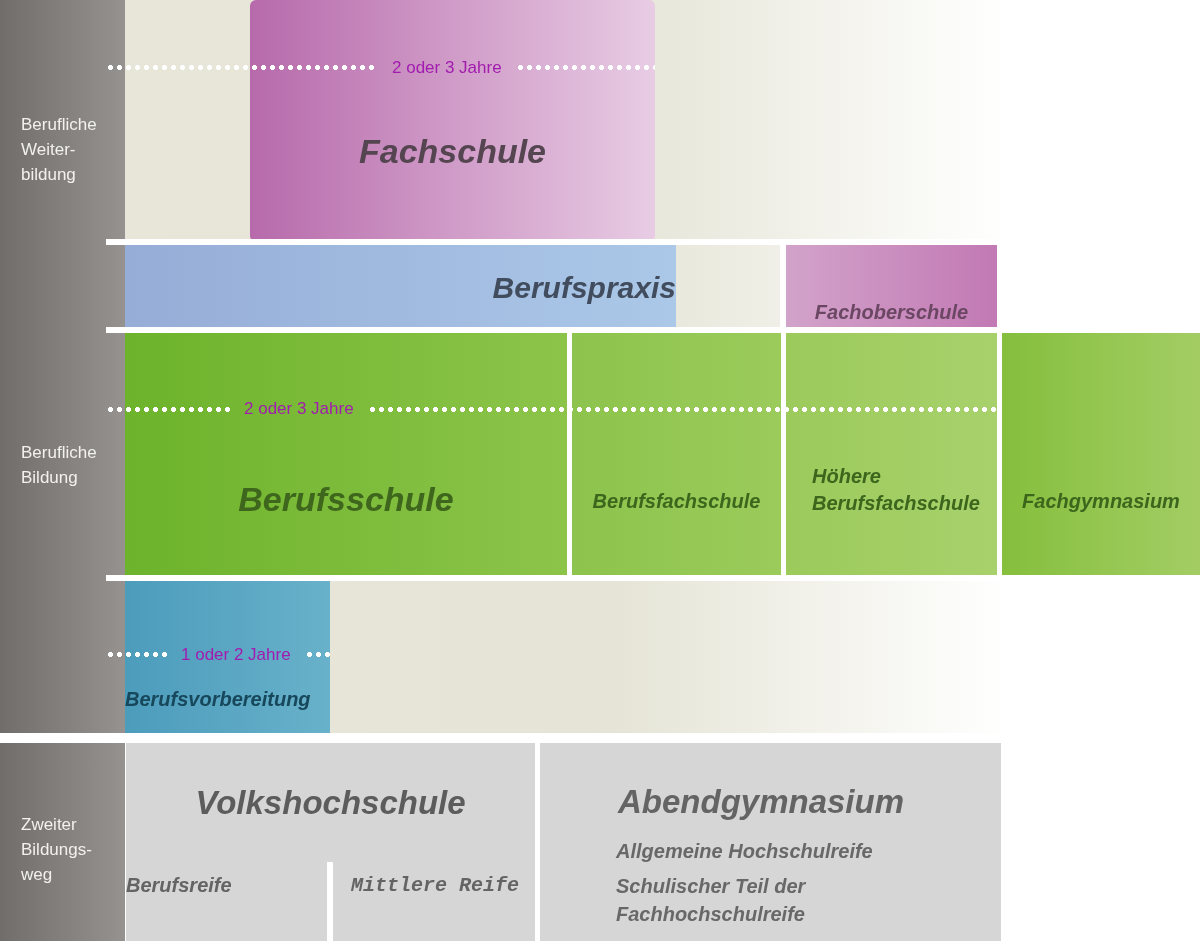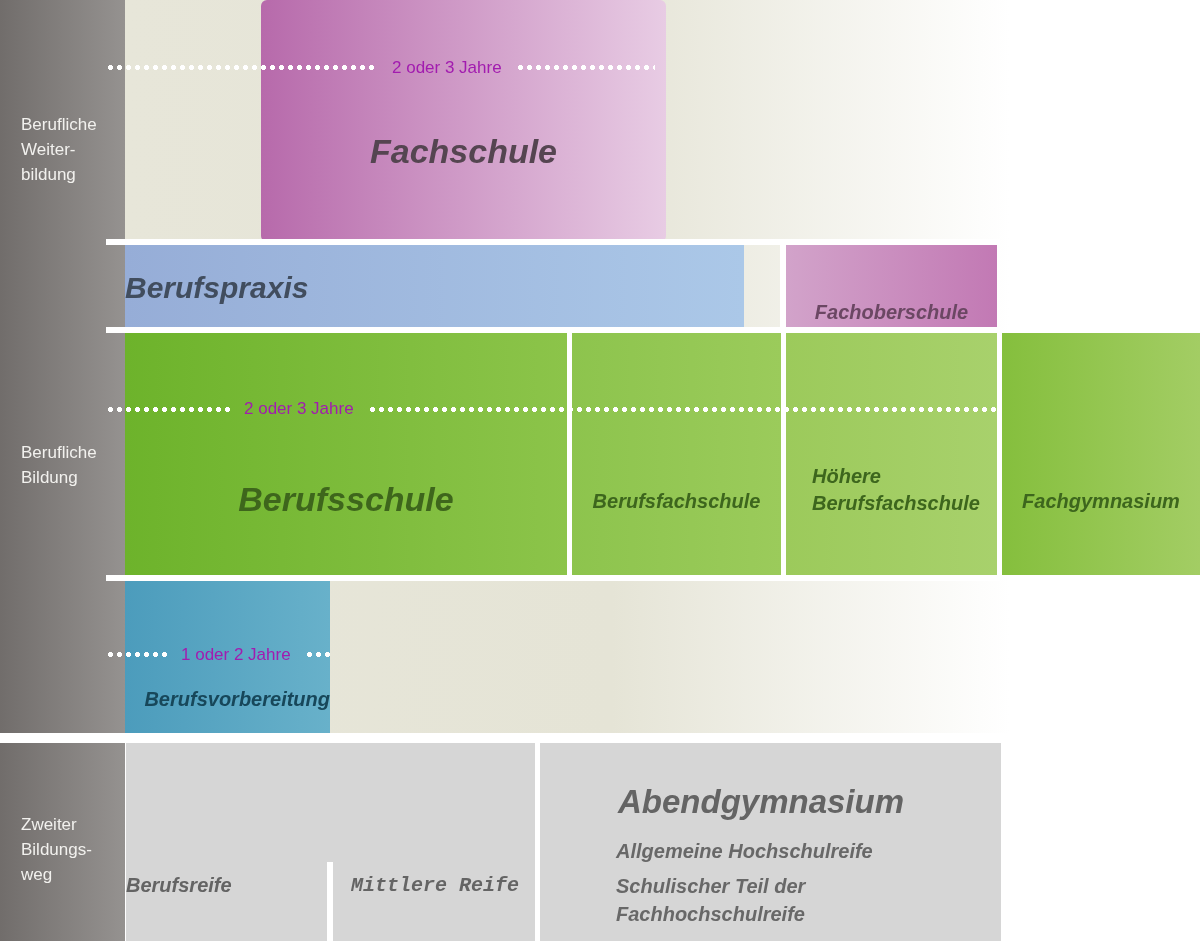--- a/index.html
+++ b/index.html
@@ -16,22 +16,22 @@
   
   #sidebar-top    { left:0; top:0;     width:125px; height:733px; }
   #sidebar-bottom { left:0; top:743px; width:125px; height:198px; }
   .sidebar-label {
     position:absolute; left:21px; color:#f2f1ee;
     font-size:17px; line-height:25px; white-space:pre-line;
   }
   #sb1 { top:112px; } #sb2 { top:440px; } #sb3 { top:812px; }
 
   
-  #box-fachschule        { left:261px; top:0;     width:405px; height:242px;border-radius:6px; }
-  #box-berufspraxis      { left:125px; top:245px; width:619px; height:82px;  display:flex; align-items:center; justify-content:flex-start; }
+  #box-fachschule        { left:250px; top:0;     width:405px; height:242px;border-radius:6px; }
+  #box-berufspraxis      { left:125px; top:245px; width:551px; height:82px;  display:flex; align-items:center; justify-content:flex-end; }
   #box-fachoberschule    { left:786px; top:245px; width:211px; height:82px;  display:flex; align-items:center; justify-content:center; }
   #box-berufsschule      { left:125px; top:333px; width:442px; height:242px; }
   #box-berufsfachschule  { left:572px; top:333px; width:209px; height:242px; }
   #box-hoehere           { left:786px; top:333px; width:211px; height:242px; }
   #box-fachgymnasium     { left:1002px;top:333px; width:198px; height:242px; }
   #box-berufsvorbereitung{ left:125px; top:581px; width:205px; height:152px; }
   #box-volkshochschule   { left:126px; top:743px; width:409px; height:198px; background:#d6d6d6; }
   #box-abendgymnasium    { left:540px; top:743px; width:461px; height:198px; background:#d6d6d6; }
 
   
@@ -50,21 +50,21 @@
   #lbl-fachschule { position:absolute; top:132px; width:100%; text-align:center;
                     font-size:34px; color:#554551; }
   #lbl-berufspraxis { font-size:30px; color:#414d5e; padding-top:4px; }
   #lbl-fachoberschule { font-size:20px; color:#6b4763; padding-top:6px;margin-top:47px; }
   #lbl-berufsschule { position:absolute; bottom:56px; width:100%; text-align:center;
                       font-size:34px; color:#3e661c; }
   .green-lbl { position:absolute; bottom:62px; width:100%; text-align:center;
                font-size:20px; color:#3d661d; }
   #lbl-hoehere { position:absolute; bottom:58px; left:26px; text-align:left;
                  font-size:20px; line-height:27px; color:#3d661d; white-space:pre-line; }
-  #lbl-berufsvorbereitung { position:absolute; bottom:22px; width:100%; text-align:right;
+  #lbl-berufsvorbereitung { position:absolute; bottom:22px; width:100%; text-align:left;
                             font-size:20px; color:#17475a;margin-top:16px; }
   #lbl-vhs { position:absolute; top:41px; width:100%; text-align:center;
              font-size:33px; color:#5c5c5c; }
   #lbl-berufsreife   { position:absolute; top:131px; left:0;     width:201px; font-size:20px; color:#646464; }
   #lbl-mittlere      { position:absolute; top:131px; left:208px; width:202px; text-align:center; font-size:20px; color:#646464;font-family:Liberation Mono, monospace; }
   #lbl-abend { position:absolute; top:40px; left:78px; font-size:33px; color:#646464;text-align:center; }
   #lbl-abend-s1 { position:absolute; top:97px;  left:76px; font-size:20px; color:#686868; }
   #lbl-abend-s2 { position:absolute; top:129px; left:76px; font-size:20px; line-height:28px;
                   color:#686868; white-space:pre-line; }
 
@@ -146,20 +146,21 @@
     <div class="txt">2 oder 3 Jahre</div>
     <div class="dots r"></div>
   </div>
   <div id="dot3" class="dotline">
     <div class="dots l"></div>
     <div class="txt">1 oder 2 Jahre</div>
     <div class="dots r"></div>
   </div>
 
   <div id="box-volkshochschule" class="abs" style="background: linear-gradient(90deg, rgb(214, 214, 214), rgb(214, 214, 214));">
+    <div id="lbl-vhs" class="lbl">Volkshochschule</div>
     <div id="lbl-berufsreife" class="lbl">Berufsreife</div>
     <div id="lbl-mittlere" class="lbl">Mittlere Reife</div>
   </div>
   <div id="div-vhs" class="abs sep"></div>
   <div id="box-abendgymnasium" class="abs" style="background: linear-gradient(90deg, rgb(214, 214, 214), rgb(214, 214, 214));">
     <div id="lbl-abend" class="lbl">Abendgymnasium</div>
     <div id="lbl-abend-s1" class="lbl">Allgemeine Hochschulreife</div>
     <div id="lbl-abend-s2" class="lbl">Schulischer Teil der
 Fachhochschulreife</div>
   </div>

